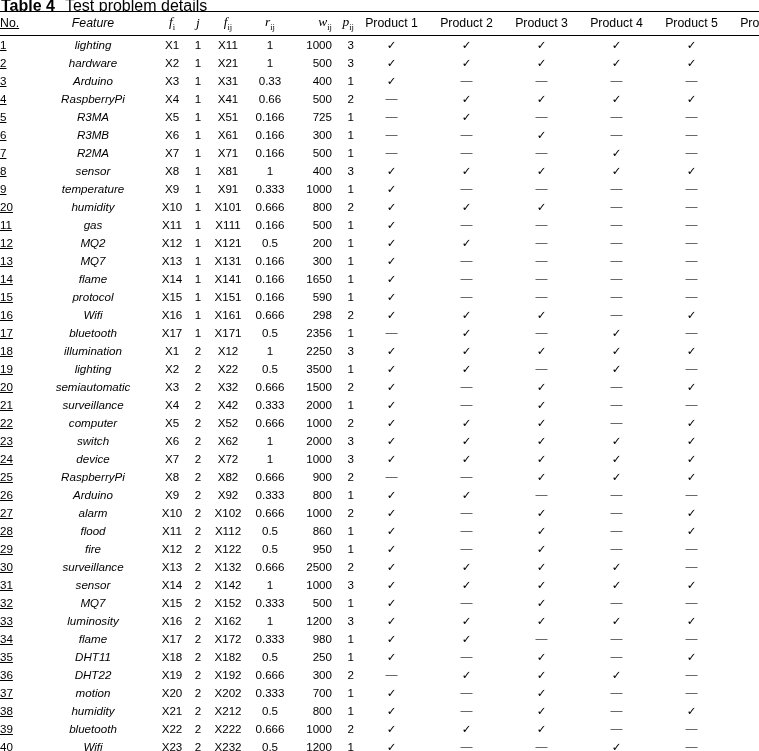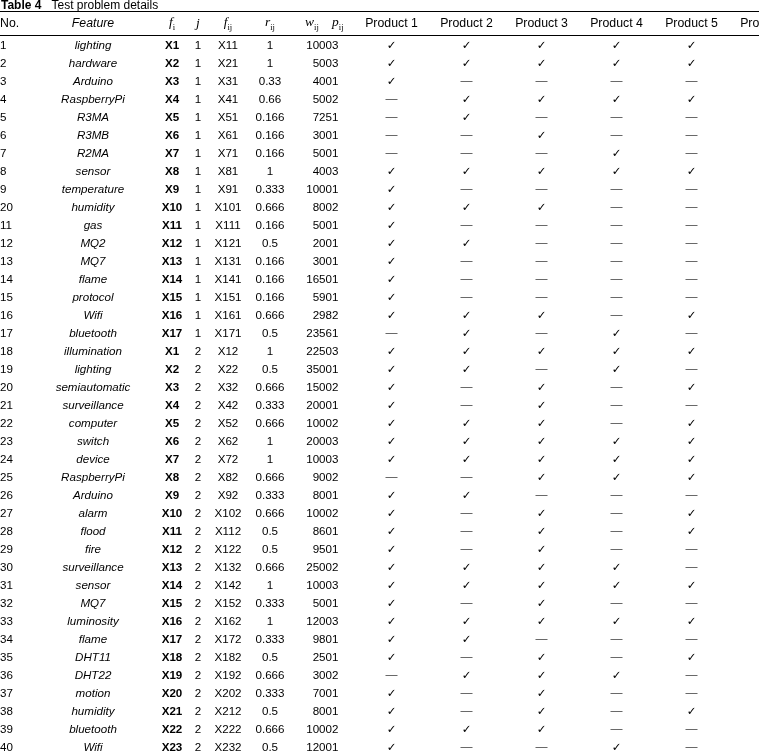--- a/index.html
+++ b/index.html
@@ -17,21 +17,21 @@
   }
 
   .table-wrap {
     width: 759px;
     position: relative;
   }
 
   .caption {
     height: 11px;
     line-height: 11px;
-    font-size: 12px;
+    font-size: 16px;
     padding-left: 1px;
     white-space: nowrap;
     overflow: hidden;
   }
   .caption .cap-label {
     font-weight: bold;
   }
   .caption .cap-text {
     font-weight: normal;
     margin-left: 10px;
@@ -66,32 +66,32 @@
     line-height: 17px;
     vertical-align: middle;
     white-space: nowrap;
     overflow: hidden;
   }
   table.data tbody tr:last-child {
     border-bottom: 1.6px solid #000;
   }
 
   
-  .c-no      { text-align: left;   padding-left: 1px; width: 30px; }
+  .c-no      { text-align: left;   padding-left: 1px; width: 30px; text-decoration: underline; }
   .c-feature { text-align: center; width: 126px; font-style: italic; }
-  .c-fi      { text-align: center; width: 32px; font-weight: bold; }
+  .c-fi      { text-align: center; width: 32px; }
   .c-j       { text-align: center; width: 20px; }
   .c-fij     { text-align: center; width: 40px; }
   .c-rij     { text-align: center; width: 44px; }
   .c-wij     { text-align: right;  width: 40px; padding-right: 6px;}
-  .c-pij     { text-align: left; width: 22px; }
+  .c-pij     { text-align: right; width: 22px; }
   .c-prod    { text-align: center; width: 75px; }
 
   th.c-no      { text-align: left; padding-left: 1px; }
-  th.c-wij     { text-align: center; padding-right: 0; }
+  th.c-wij     { text-align: right; padding-right: 0; }
 
   .mathvar {
     font-family: "Liberation Serif", serif;
     font-style: italic;
     font-size: 13.5px;
   }
   .mathvar sub {
     font-style: normal;
     font-size: 8.6px;
     font-family: "Liberation Serif", serif;

